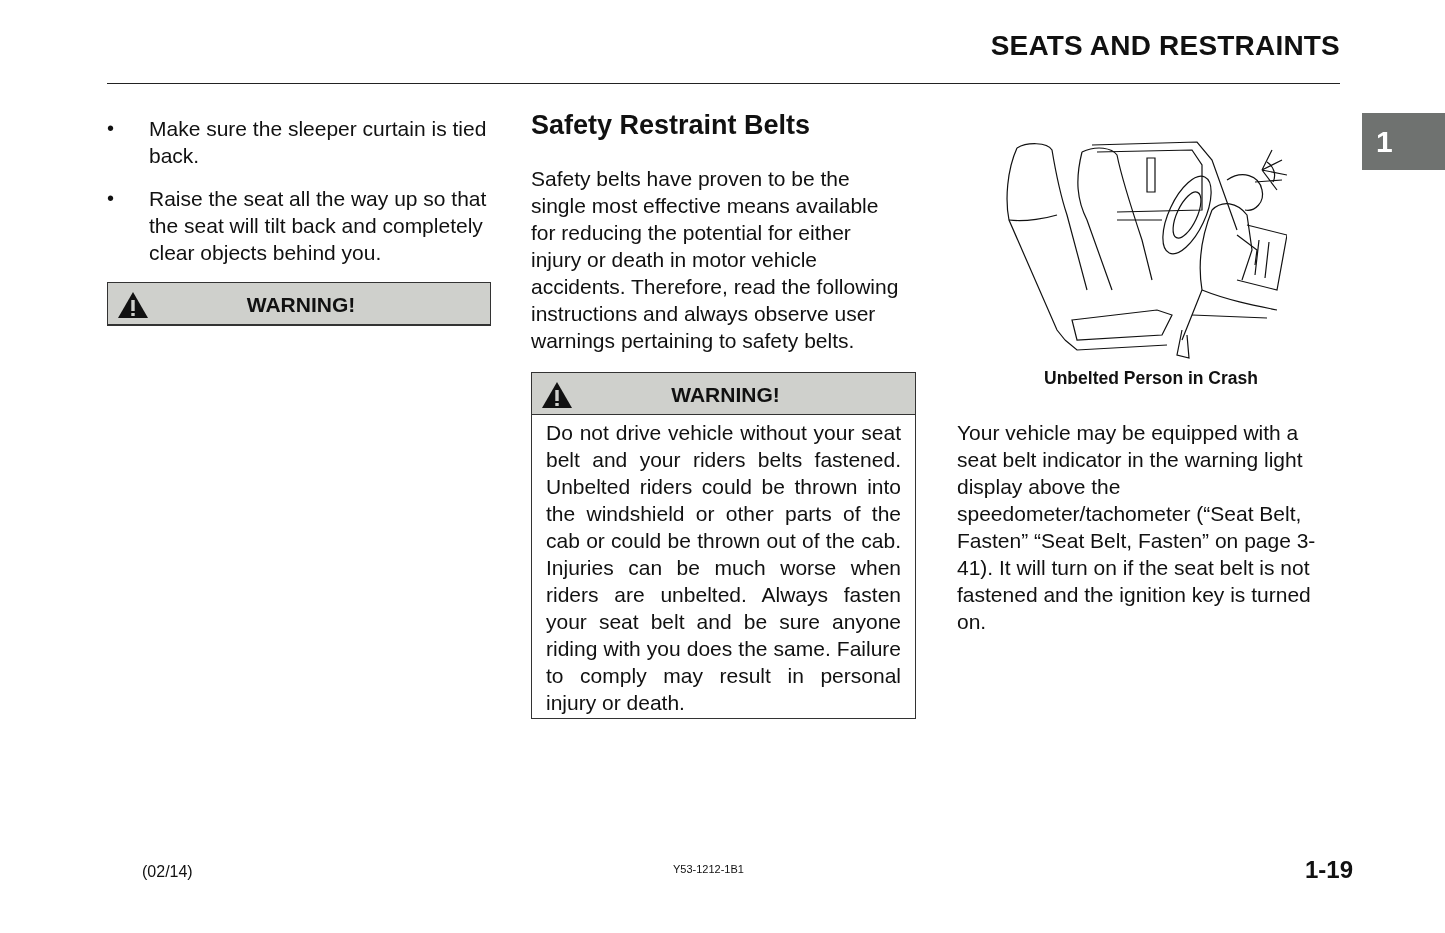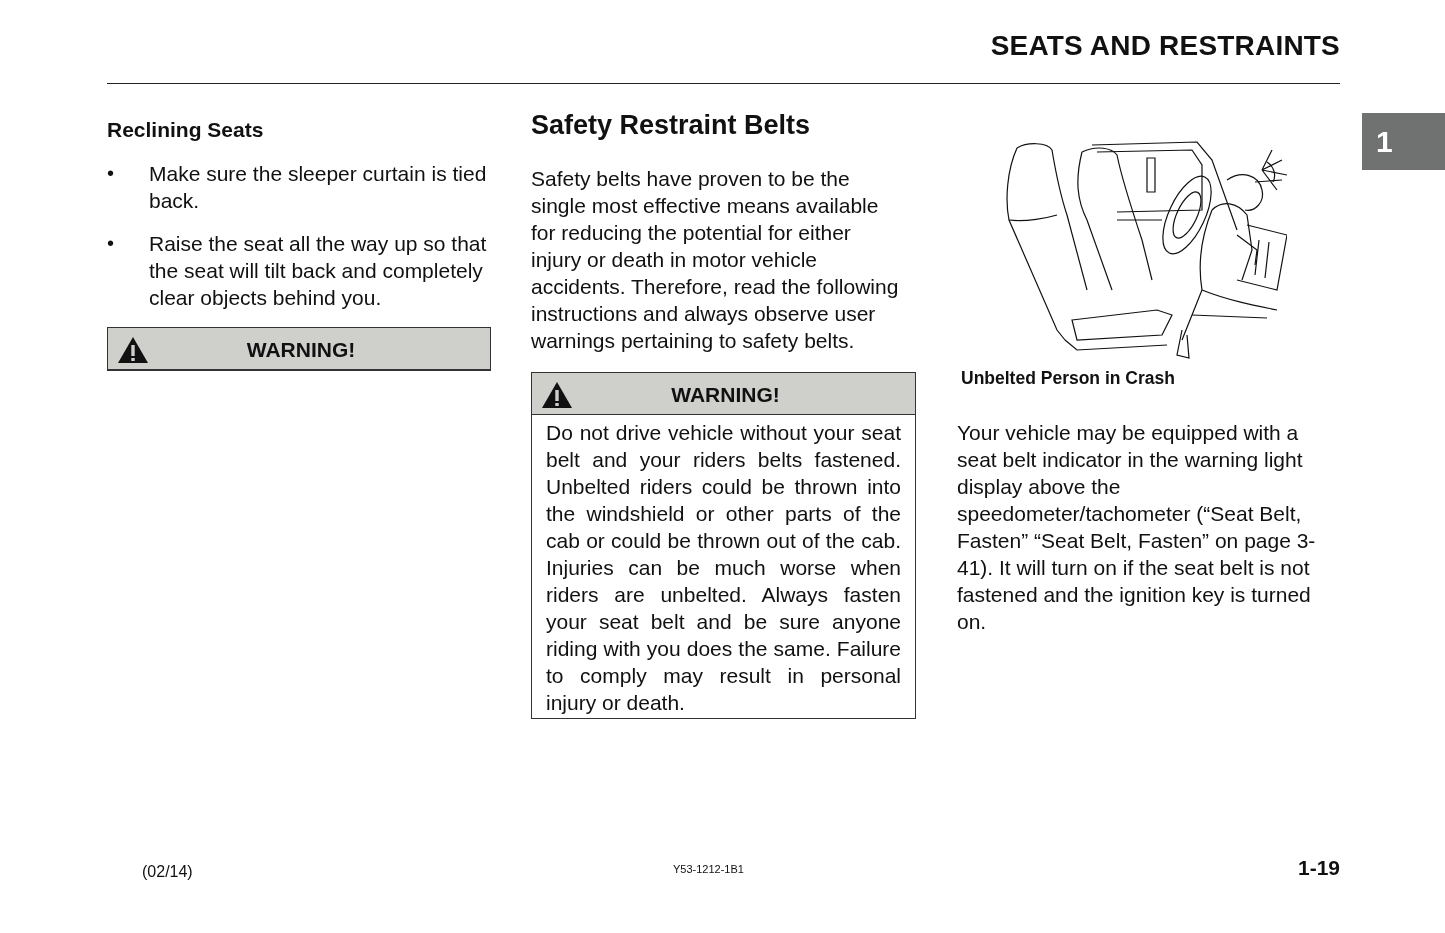--- a/index.html
+++ b/index.html
@@ -24,35 +24,34 @@
   .para { font-size: 21px; line-height: 27px; margin: 0; }
 
   .warn { border: 1.5px solid #333; background: #fff; }
   .warn-head { background: #cfd0cc; border-bottom: 1.5px solid #333; height: 41px; position: relative; }
   .warn-head .tri { position: absolute; left: 9px; top: 8px; width: 32px; height: 28px; }
   .warn-head .label { position: absolute; left: 0; right: 0; top: 10px; text-align: center; font-weight: bold; font-size: 21px; padding-left: 4px; }
   .warn-body { padding: 4px 14px 2px 14px; font-size: 21px; line-height: 27px; text-align: justify; }
 
   .figure { width: 384px; }
   .figure svg { display: block; margin-left: 40px; }
-  .caption { font-weight: bold; font-size: 17.5px; margin-top: 6px; margin-left: 4px; }
+  .caption { text-align: center; font-weight: bold; font-size: 17.5px; margin-top: 6px; margin-left: 4px; }
 
   .footer-left { left: 107px; top: 863px; font-size: 16px; margin-left: 35px; }
   .footer-mid { left: 673px; top: 863px; font-size: 11px; }
-  .footer-right { right: 105px; top: 856px; font-size: 21px; font-weight: bold; }
+  .footer-right { right: 92px; top: 856px; font-size: 24px; font-weight: bold; }
 </style>
 </head>
 <body>
 
 <div class="abs header-title">SEATS AND RESTRAINTS</div>
 <div class="abs header-rule"></div>
 <div class="abs tab">1</div>
 
 <div class="abs col1">
-  <div class="sub-heading">Reclining Seats</div>
   <ul class="bullets">
     <li><span class="dot">•</span><span>Make sure the sleeper curtain is tied back.</span></li>
     <li><span class="dot">•</span><span>Raise the seat all the way up so that the seat will tilt back and completely clear objects behind you.</span></li>
   </ul>
   <div class="warn" style="margin-top:2px;">
     <div class="warn-head">
       <svg class="tri" viewBox="0 0 32 28">
         <polygon points="16,1 31,27 1,27" fill="#111"></polygon>
         <rect x="14.3" y="9" width="3.4" height="11" fill="#cfd0cc"></rect>
         <rect x="14.3" y="22" width="3.4" height="3" fill="#cfd0cc"></rect>

